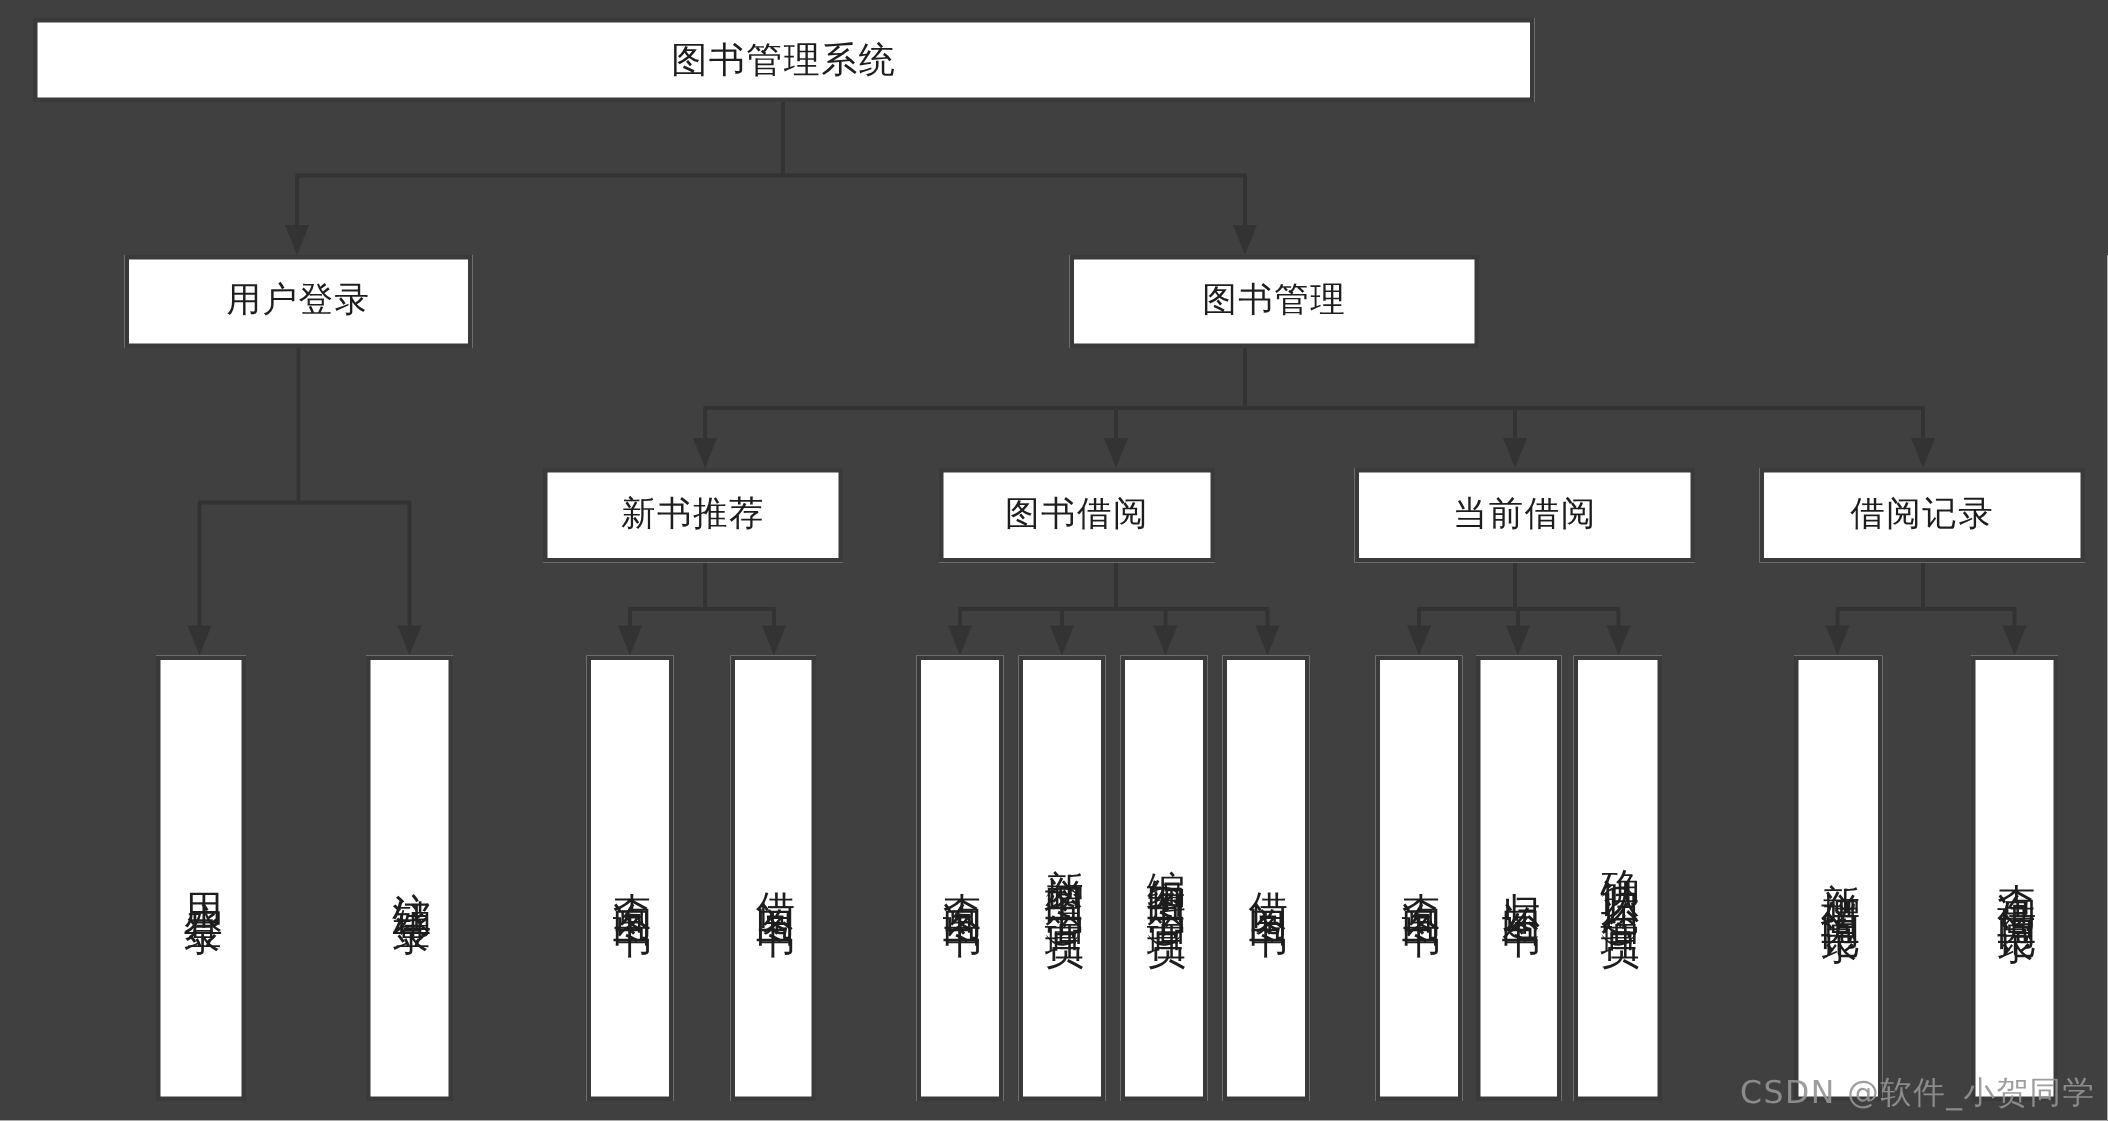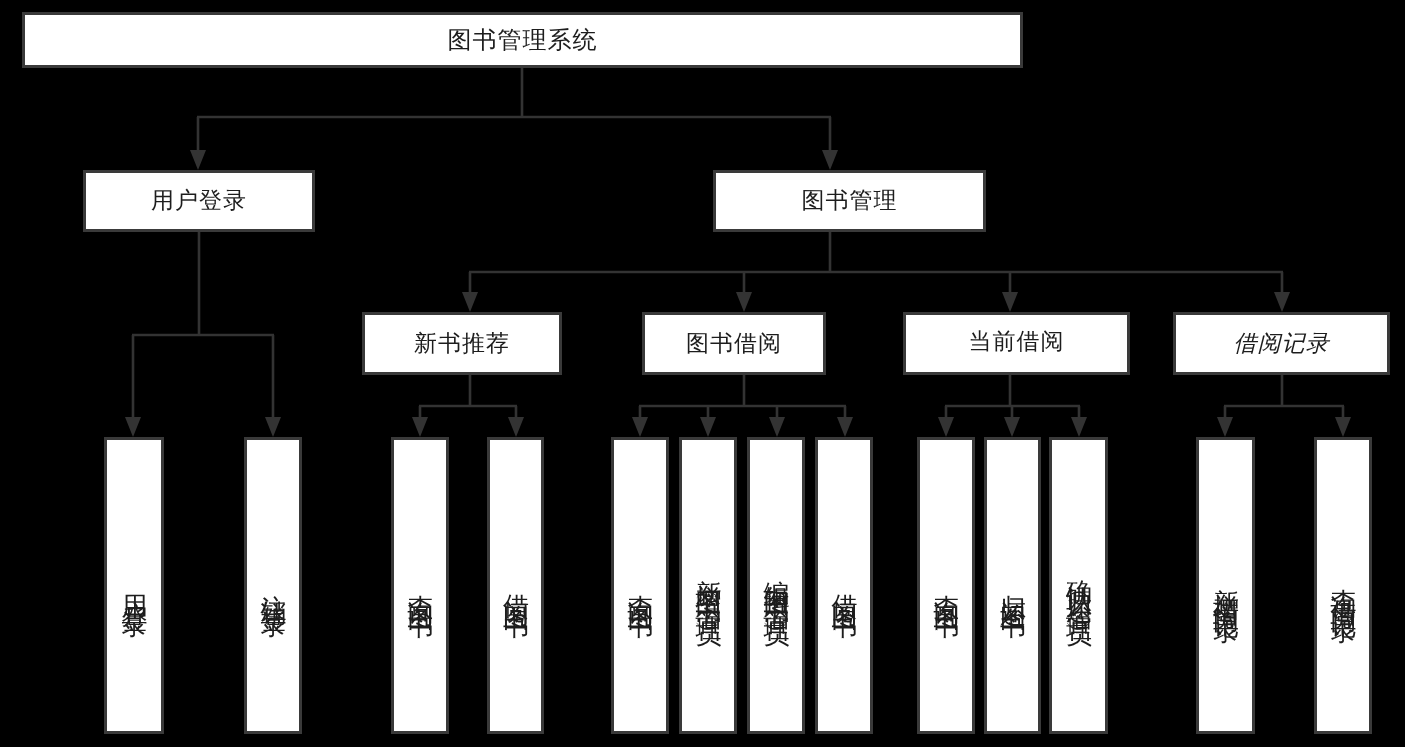--- a/index.html
+++ b/index.html
@@ -1,20 +1,20 @@
 <!DOCTYPE html>
 <html><head>
 <meta charset="utf-8">
 <style>
   html, body { margin: 0; padding: 0; background: #ffffff; }
   .stage {
     position: relative;
     width: 1405px;
     height: 747px;
-    background: #000000;
+    background: #404040;
     overflow: hidden;
     font-family: "DejaVu Sans", "Liberation Sans", sans-serif;
   }
   svg.wires {
     position: absolute;
     left: 0; top: 0;
     width: 1405px; height: 747px;
   }
   .node {
     position: absolute;
@@ -117,27 +117,27 @@
       </div>
       <div class="node h" style="left: 83px; top: 170px; width: 232px; height: 62px;">
         <span class="label">用户登录</span>
       </div>
       <div class="node h" style="left: 713px; top: 170px; width: 273px; height: 62px;">
         <span class="label">图书管理</span>
       </div>
       <div class="node h" style="left: 362px; top: 312px; width: 200px; height: 63px;">
         <span class="label">新书推荐</span>
       </div>
-      <div class="node h" style="left: 642px; top: 312px; width: 184px; height: 63px;">
+      <div class="node h" style="left: 626px; top: 312px; width: 184px; height: 63px;">
         <span class="label">图书借阅</span>
       </div>
-      <div class="node h" style="left: 903px; top: 312px; width: 227px; height: 63px; font-family: Liberation Mono, monospace;">
+      <div class="node h" style="left: 903px; top: 312px; width: 227px; height: 63px;">
         <span class="label">当前借阅</span>
       </div>
-      <div class="node h" style="left: 1173px; top: 312px; width: 217px; height: 63px; font-style: italic;">
+      <div class="node h" style="left: 1173px; top: 312px; width: 217px; height: 63px;">
         <span class="label">借阅记录</span>
       </div>
       <div class="node v" style="left: 104px; top: 437px; width: 60px; height: 297px;">
         <span class="label">用户登录</span>
       </div>
       <div class="node v" style="left: 244px; top: 437px; width: 58px; height: 297px;">
         <span class="label">注销登录</span>
       </div>
       <div class="node v" style="left: 391px; top: 437px; width: 58px; height: 297px;">
         <span class="label">查询图书</span>
@@ -166,13 +166,14 @@
       <div class="node v" style="left: 1049px; top: 437px; width: 59px; height: 297px;">
         <span class="label">确认归还（管理员）</span>
       </div>
       <div class="node v" style="left: 1196px; top: 437px; width: 59px; height: 297px;">
         <span class="label">新增借阅记录</span>
       </div>
       <div class="node v" style="left: 1314px; top: 437px; width: 58px; height: 297px;">
         <span class="label">查询借阅记录</span>
       </div>
     </div>
+  <div class="watermark">CSDN @软件_小贺同学</div>
 </div>
 
 </body></html>

